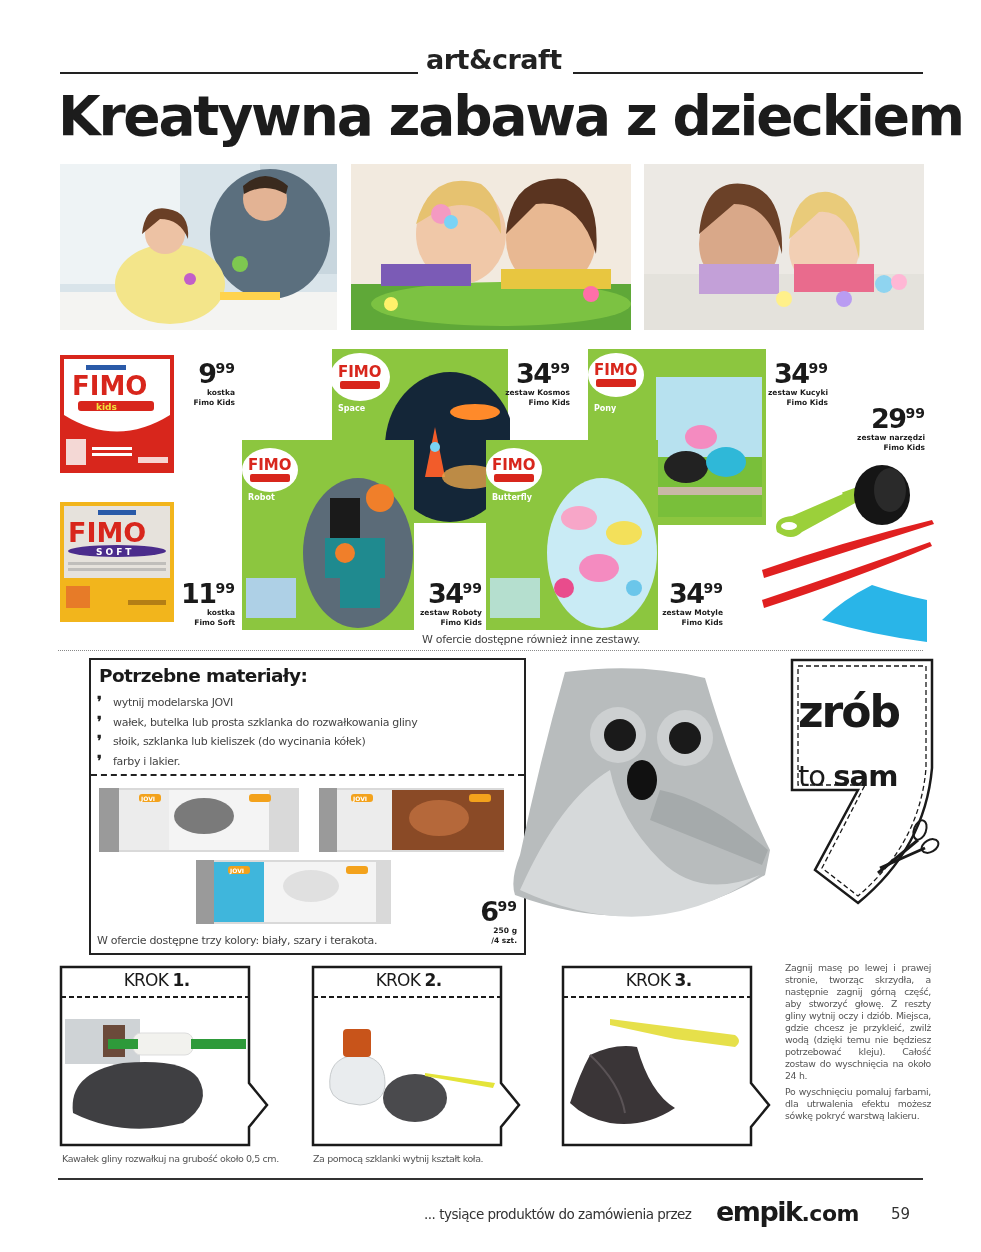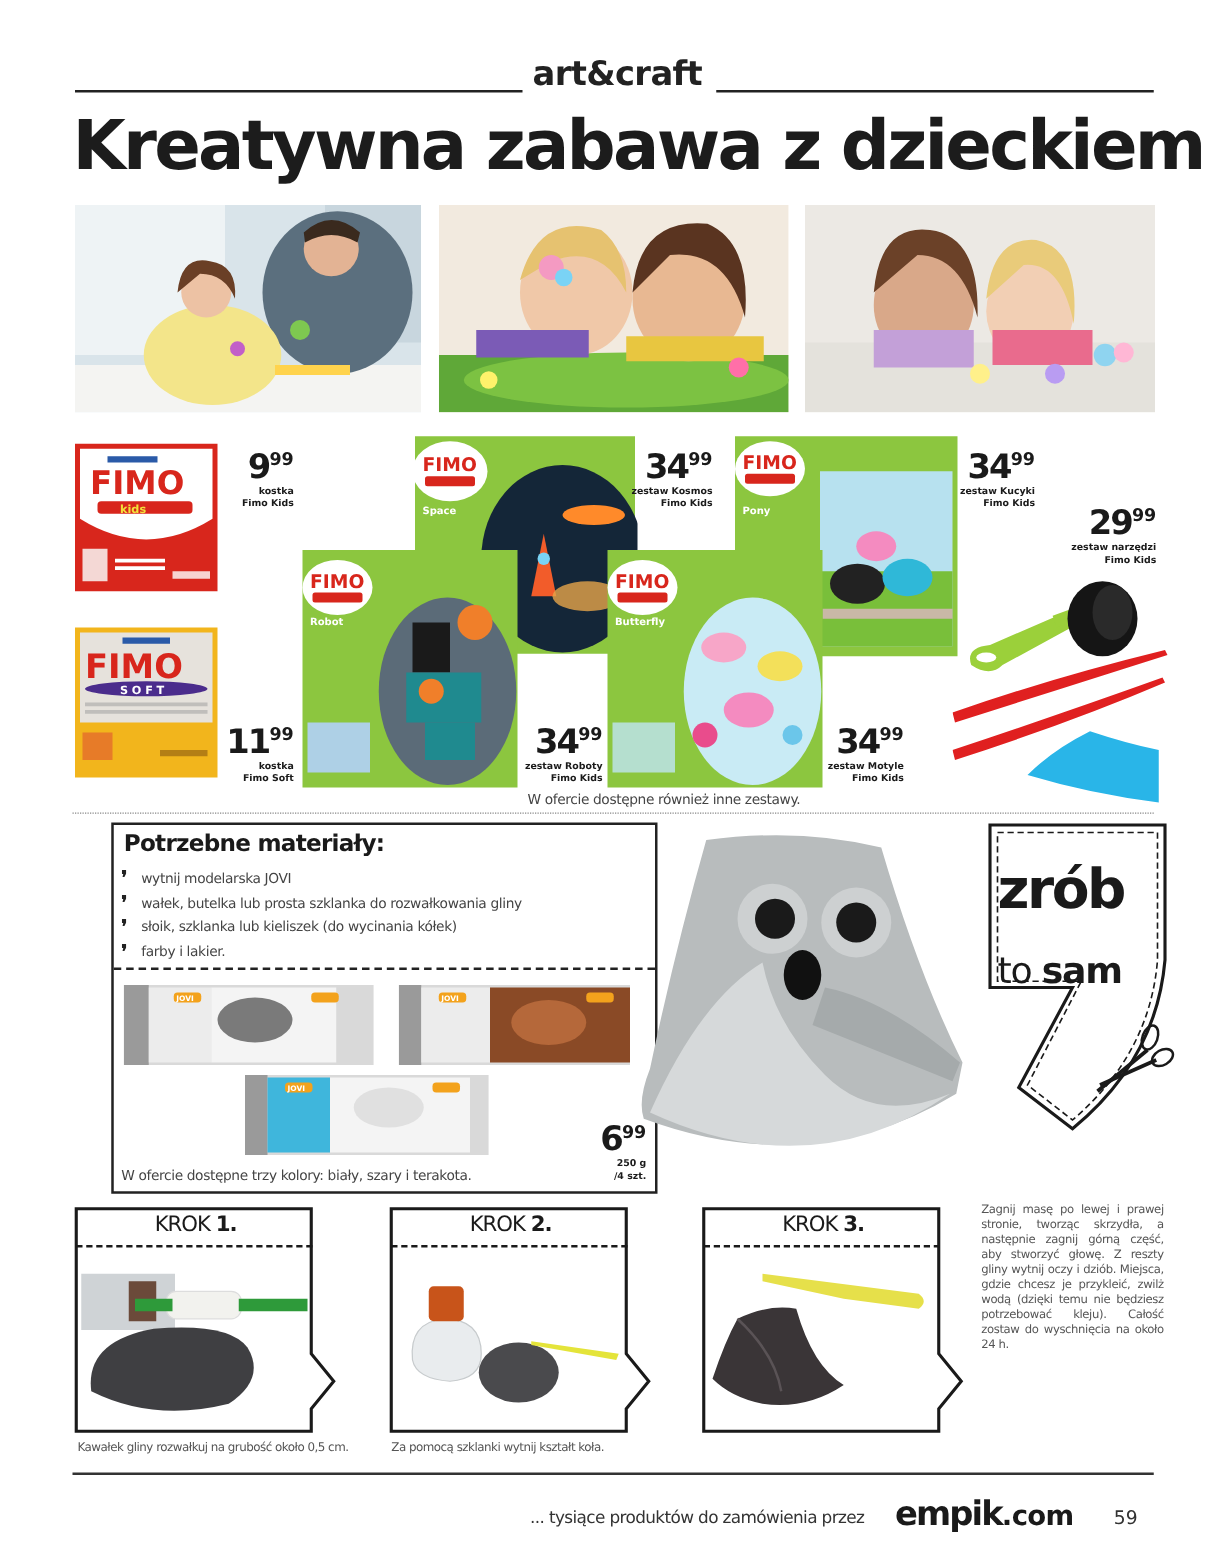--- a/index.html
+++ b/index.html
@@ -390,18 +390,19 @@
   <div class="step-title"><span>KROK </span><b>3.</b></div>
   <svg class="step-img" viewBox="0 0 185 135">
     <path d="M45 16 L170 32 Q178 38 170 44 L110 36 L45 22Z" fill="#e6e04a"></path>
     <path d="M25 52 Q50 40 72 44 Q85 90 110 105 Q80 125 45 120 Q20 115 5 100 Q15 70 25 52Z" fill="#3a3537"></path>
     <path d="M25 52 Q55 80 60 110" stroke="#5a5356" stroke-width="2" fill="none"></path>
   </svg>
 </div>
 
 <div class="instructions">
   <p>Zagnij masę po lewej i prawej stronie, tworząc skrzydła, a następnie zagnij górną część, aby stworzyć głowę. Z reszty gliny wytnij oczy i dziób. Miejsca, gdzie chcesz je przykleić, zwilż wodą (dzięki temu nie będziesz potrzebować kleju). Całość zostaw do wyschnięcia na około 24 h.</p>
+  <p>Po wyschnięciu pomaluj farbami, dla utrwalenia efektu możesz sówkę pokryć warstwą lakieru.</p>
 </div>
 
 <div class="footer-rule"></div>
 <div class="footer-text">... tysiące produktów do zamówienia przez</div>
 <div class="footer-logo"><span>empik</span><span class="dotcom">.com</span></div>
 <div class="page-number">59</div>
 
 </body></html>

